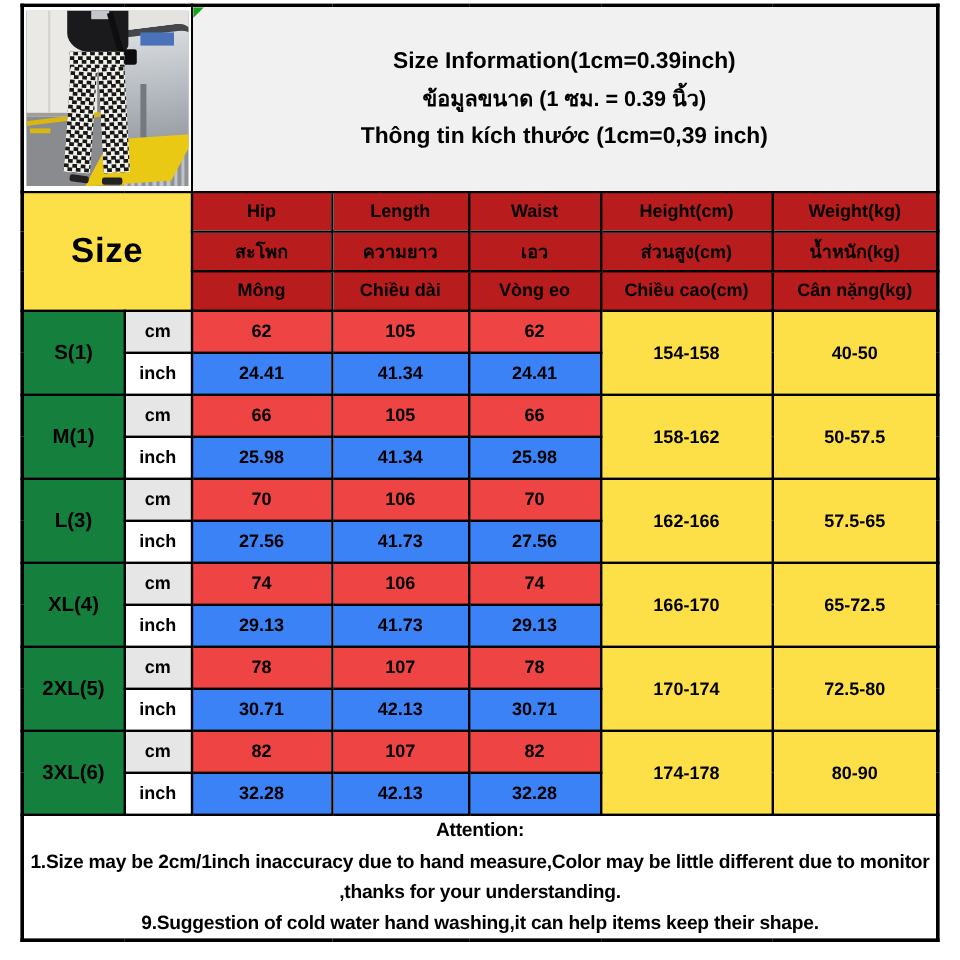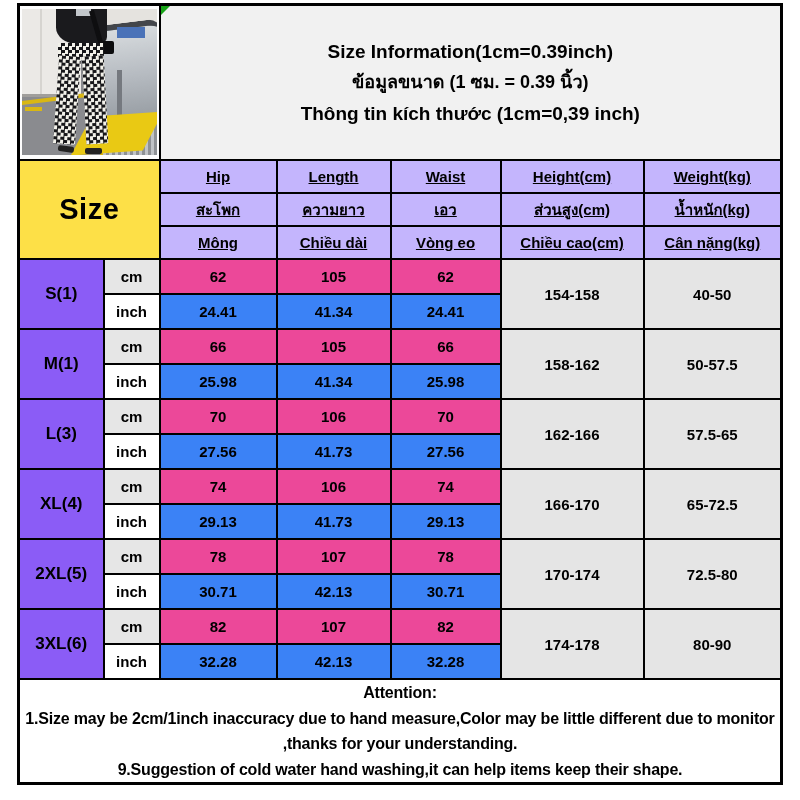--- a/index.html
+++ b/index.html
@@ -10,32 +10,32 @@
   table.size-chart td{border:2px solid #000;text-align:center;vertical-align:middle;color:#000;padding:0;font-weight:bold;overflow:hidden;}
 
   
   .photo-cell{height:153px;background:#fdfdfd;position:relative;}
   .title-cell{background:#f1f1f1;position:relative;vertical-align:middle;}
   .title-line-en,.title-line-vi{font-size:19px;line-height:31px;}
   .title-line-th{font-size:18px;line-height:31px;}
   .note-marker{position:absolute;top:0;left:0;width:0;height:0;border-top:9px solid #17a317;border-right:9px solid transparent;}
 
   
-  .h-cell{background:#c4b5fd;font-size:15px;height:31px;text-decoration:underline;}
+  .h-cell{background:#b91c1c;font-size:15px;height:31px;}
   .size-head{background:#fde047;font-size:29px;letter-spacing:0.5px;}
 
   
-  .c-sizelabel{background:#8b5cf6;font-size:17px;}
+  .c-sizelabel{background:#15803d;font-size:17px;}
   .c-unit{font-size:15px;height:33px;}
   .u-cm{background:#e6e6e6;}
   .u-inch{background:#ffffff;}
   .c-val{font-size:15px;}
-  .v-cm{background:#ec4899;margin-left:29px;}
+  .v-cm{background:#ef4444;margin-left:29px;}
   .v-inch{background:#3b82f6;}
-  .c-range{background:#e5e5e5;font-size:15px;}
+  .c-range{background:#fde047;font-size:15px;}
 
   
   .attention-cell{height:100px;background:#ffffff;text-align:left;vertical-align:top;font-weight:normal;padding:3px 7px;font-size:16px;line-height:25.5px;letter-spacing:-0.2px;}
 
   
   .photo{position:absolute;left:2px;top:3px;width:135px;height:146px;background:#8a8b8f;overflow:hidden;}
   .photo div{position:absolute;}
   .ph-wall{left:0;top:0;width:44%;height:58%;background:#ebe9e6;border-bottom:3px solid #a09e9b;}
   .ph-wall-seam{left:30%;top:0;width:2px;height:100%;background:#d6d4d0;}
   .ph-wall-right{left:44%;top:0;width:56%;height:13%;background:#e5e3df;}

